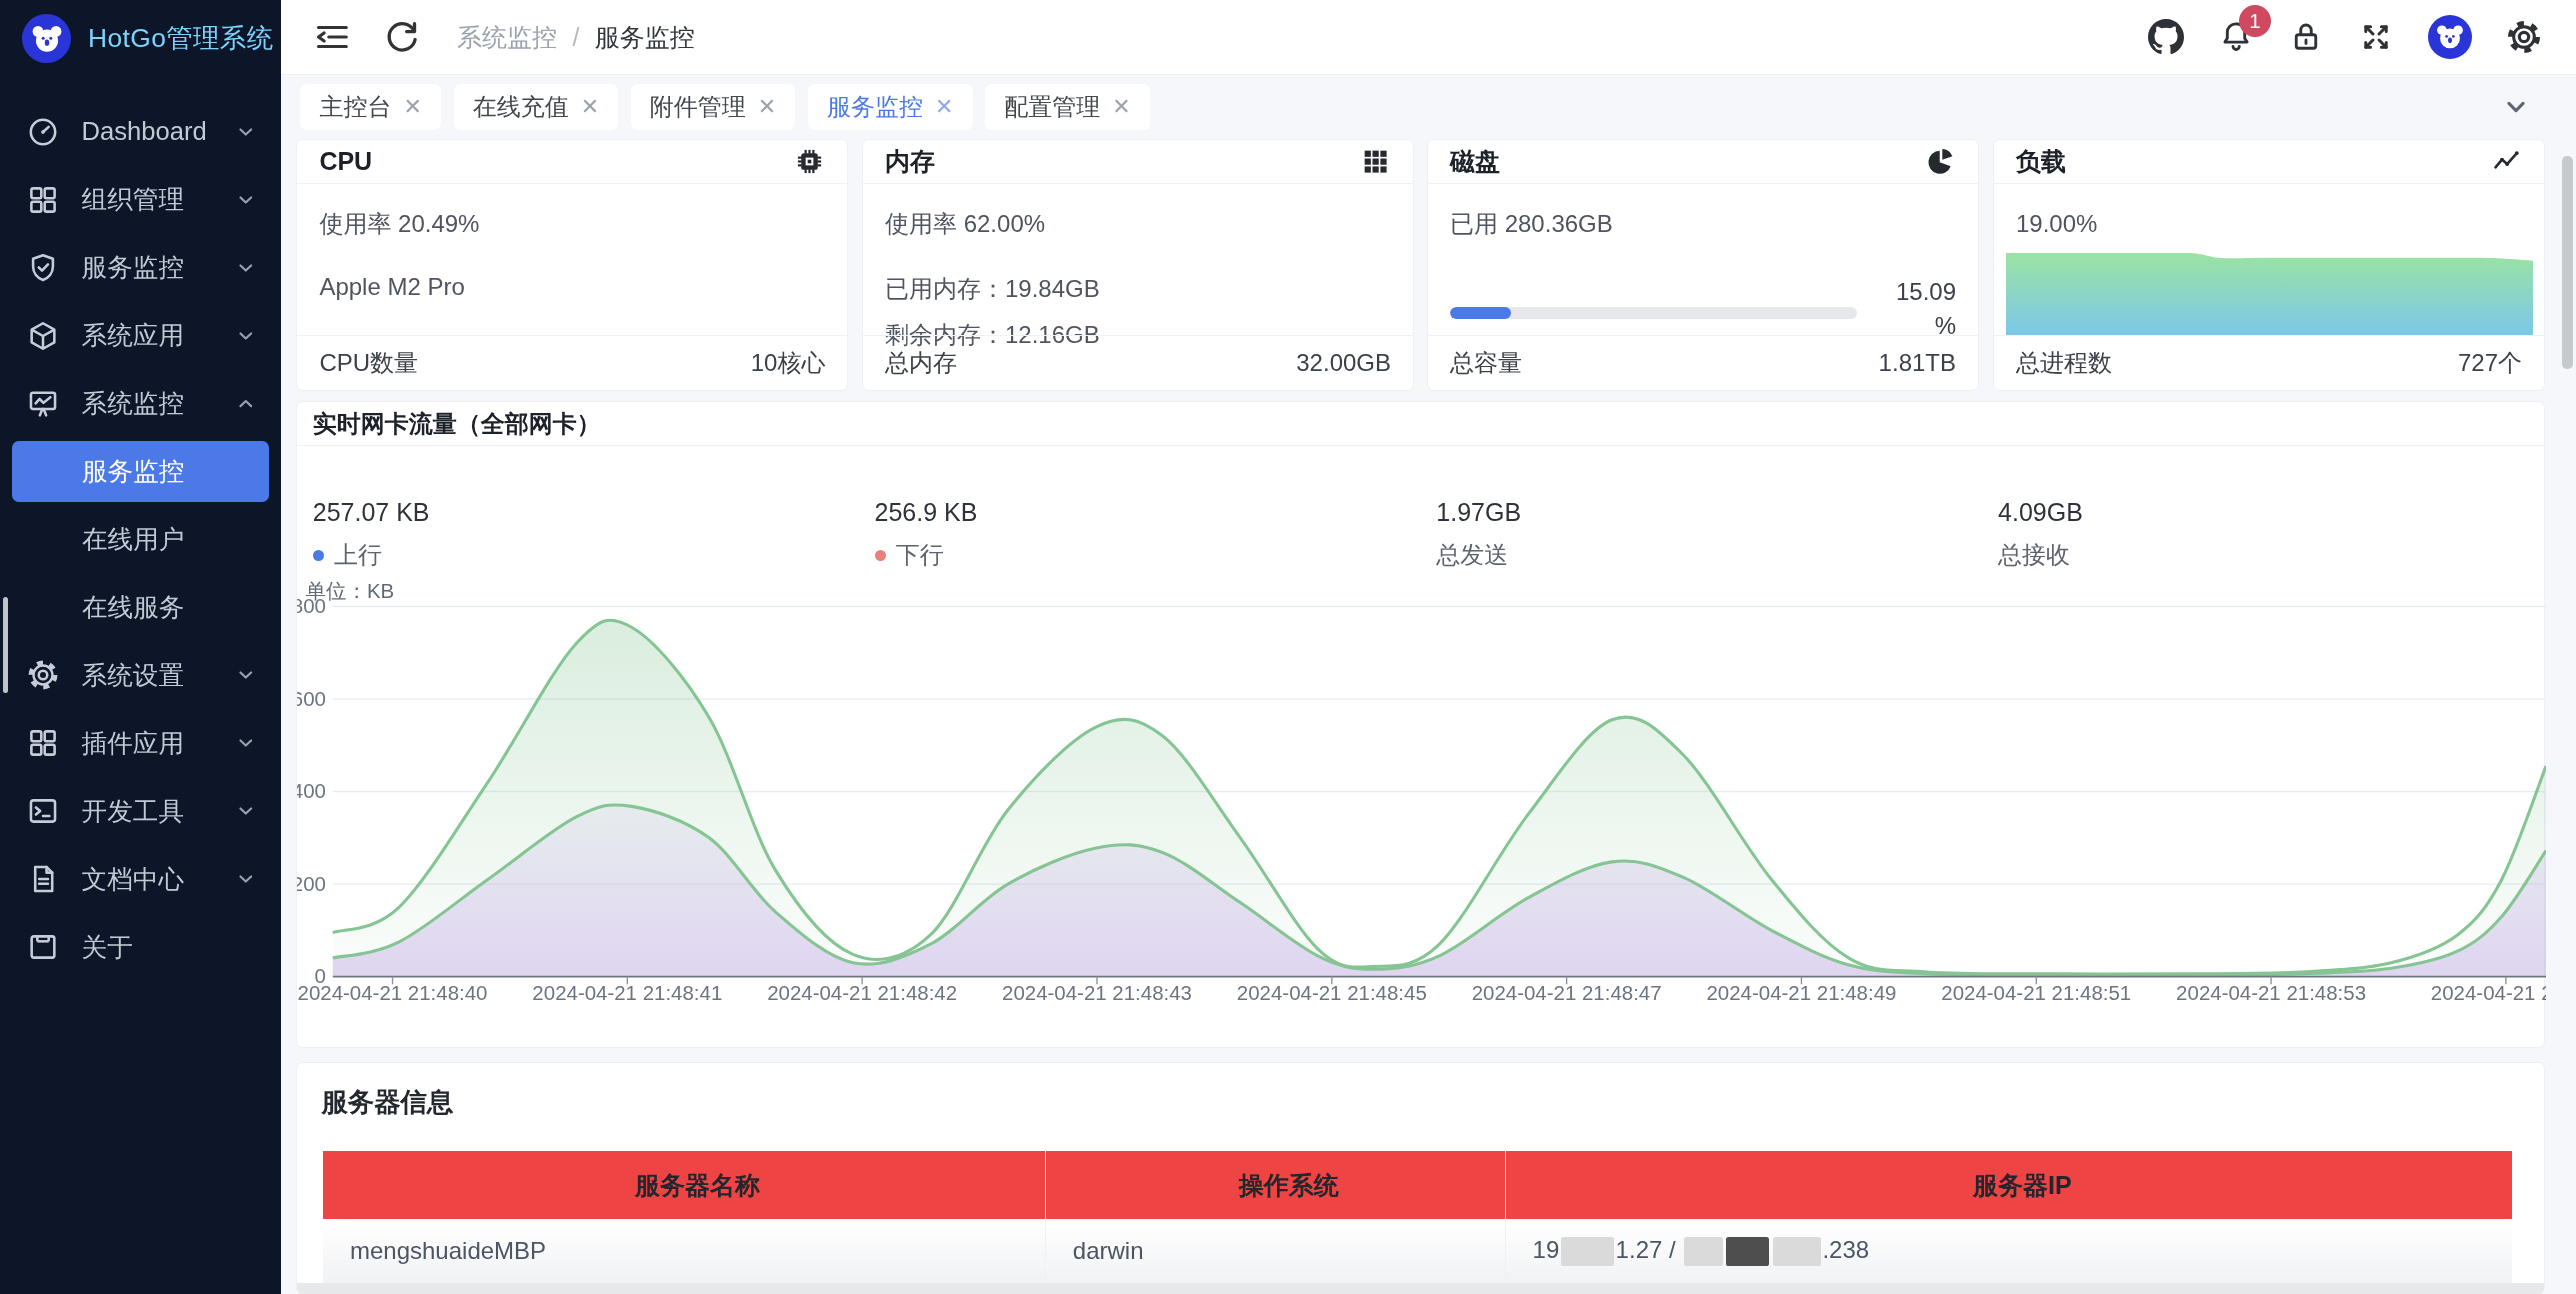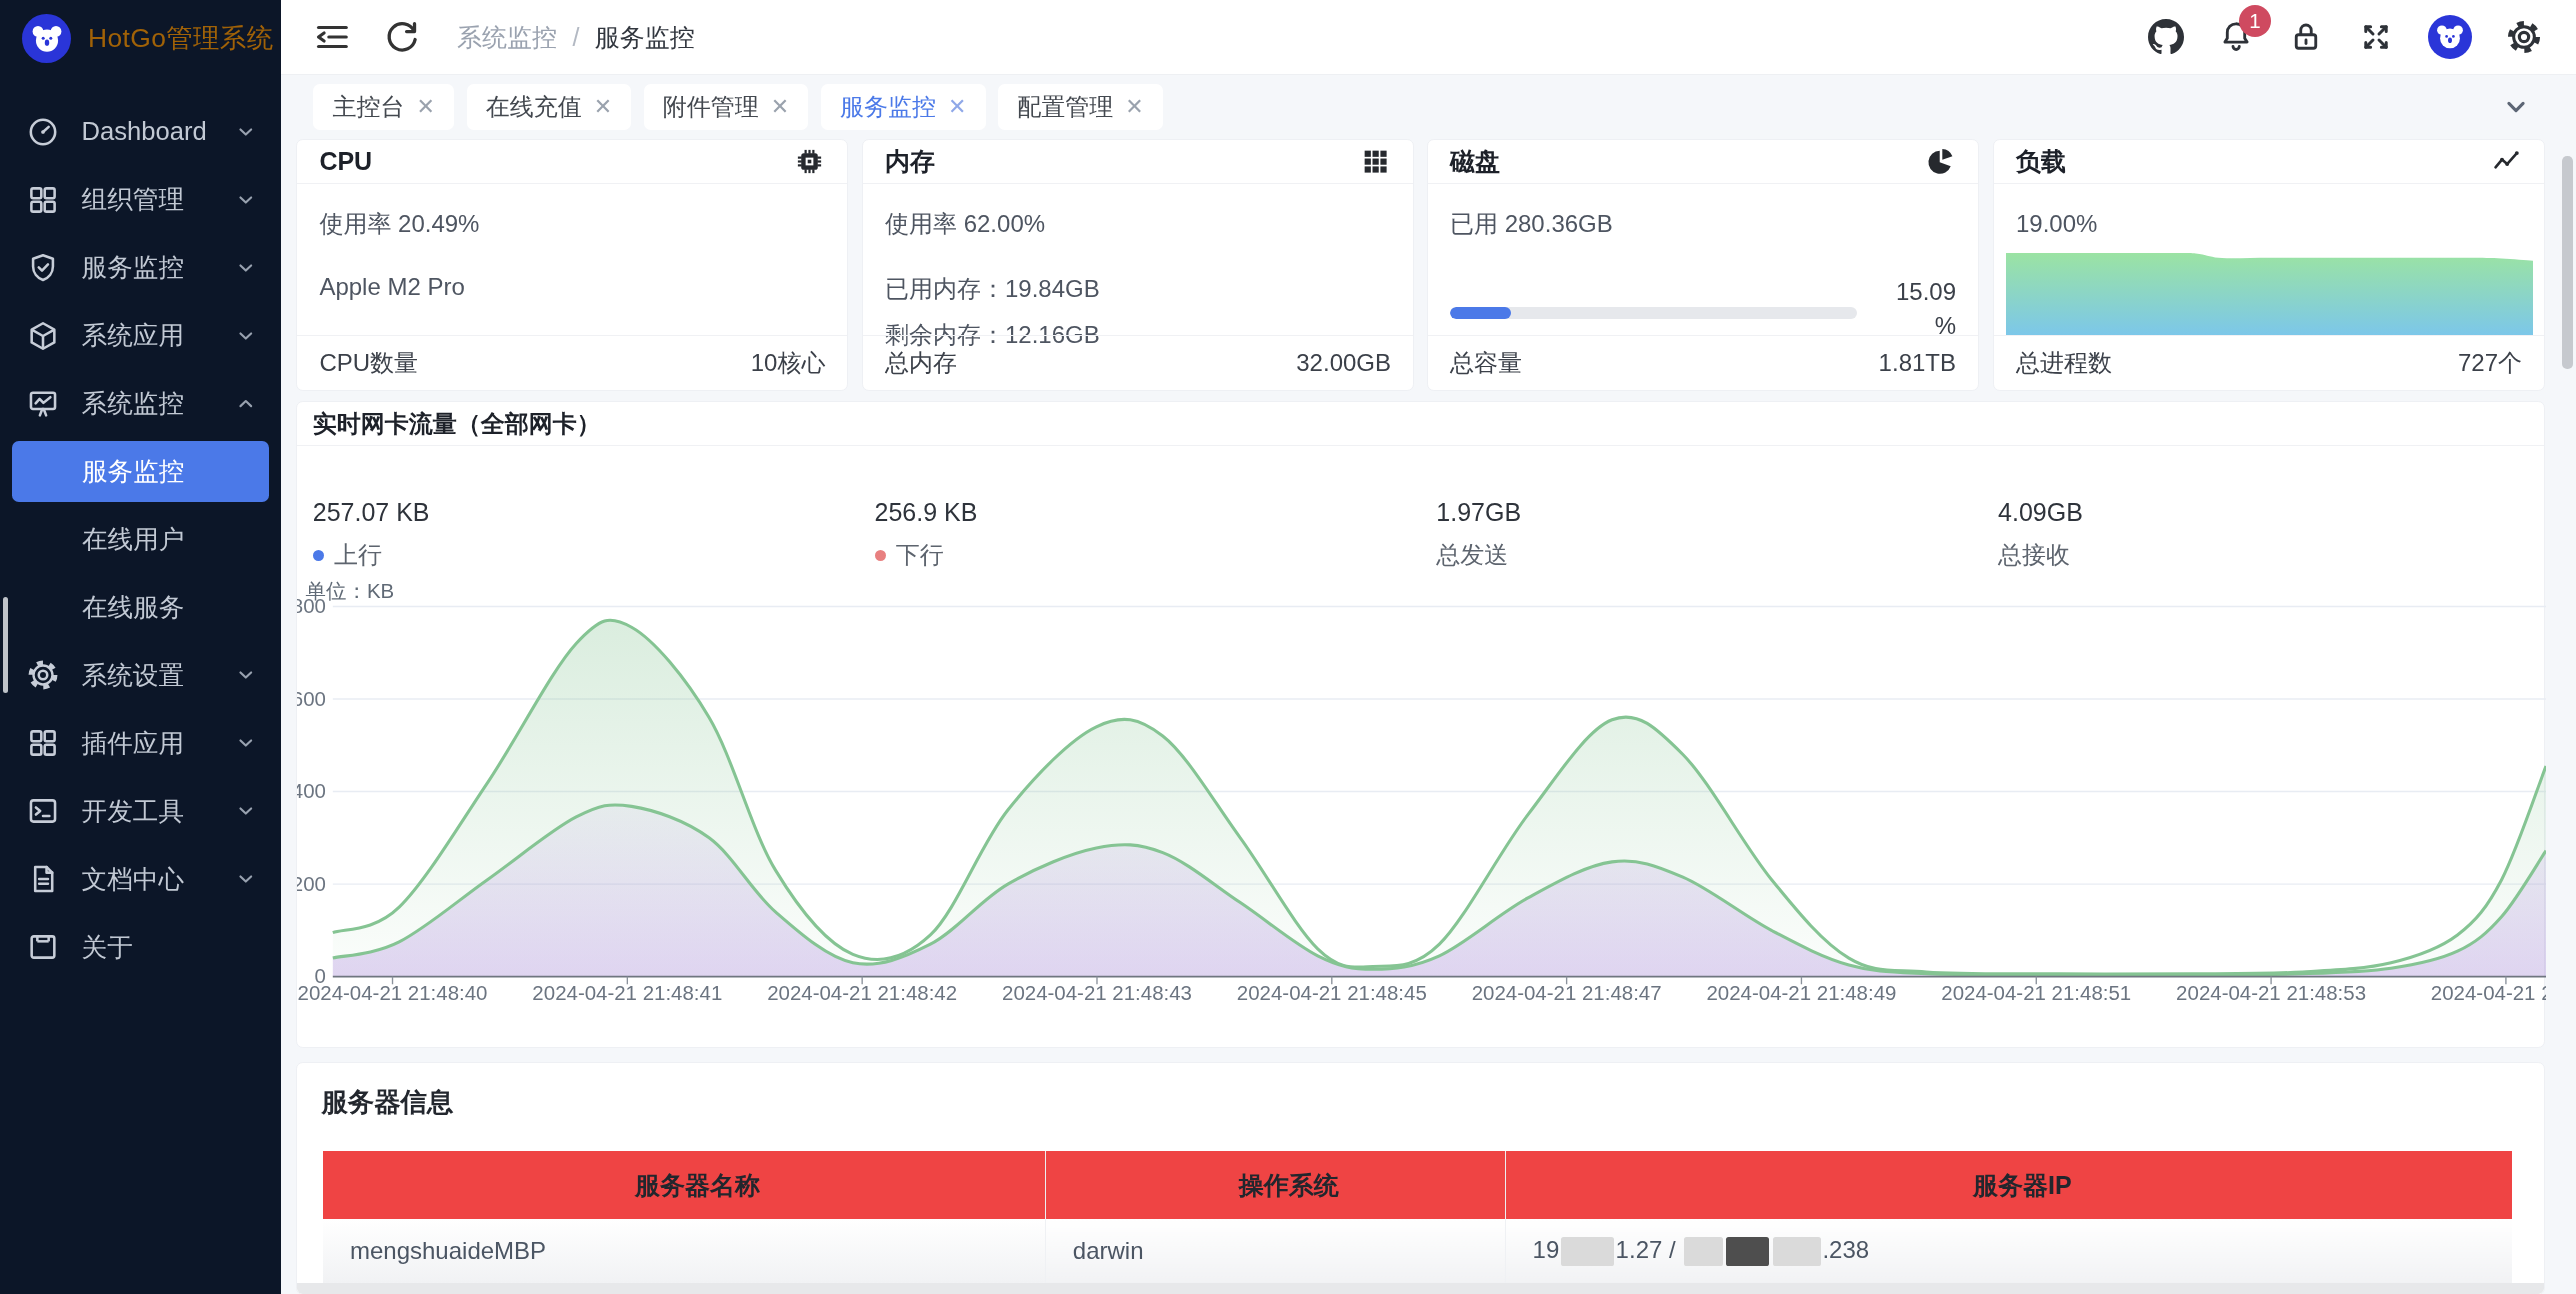--- a/index.html
+++ b/index.html
@@ -8,21 +8,21 @@
     background:var(--page-bg,#f5f7fa); color:#333; }
   svg { display:block; }
 
   
   #sidebar { position:absolute; left:0; top:0; width:281px; height:1295px;
     background:var(--sidebar-bg,#0c1628); z-index:5; }
   .logo-row { height:77px; display:flex; align-items:center; padding-left:22px; gap:17px; }
   .logo-badge { width:49px; height:49px; border-radius:50%; background:var(--logo-blue,#2a35d8);
     display:flex; align-items:center; justify-content:center; flex:0 0 auto; }
   .logo-badge svg { width:38px; height:38px; }
-  .app-title { color:#a16207; font-size:26.4px; font-weight:400; letter-spacing:0.4px; }
+  .app-title { color:#7dd3fc; font-size:26.4px; font-weight:400; letter-spacing:0.4px; }
   #menu { margin-top:20.5px; }
   .snav { height:68px; display:flex; align-items:center; padding:0 22px 0 25.6px;
     color:var(--sidebar-text,#c2c9d4); font-size:25.6px; cursor:pointer; }
   .snav .sicon { width:34px; height:34px; margin-right:22px; color:#c7cdd8; flex:0 0 auto; }
   .snav .sicon svg { width:34px; height:34px; }
   .snav .slabel { flex:1; }
   .snav .schev { width:25.6px; height:25.6px; color:#98a1af; }
   .snav .schev svg { width:25.6px; height:25.6px; }
   .ssub { height:68px; display:flex; align-items:center; padding-left:82px;
     color:var(--sidebar-text,#c2c9d4); font-size:25.6px; cursor:pointer; }
@@ -44,21 +44,21 @@
   .hric { width:36px; height:36px; color:#2e3238; margin-right:34px; cursor:pointer; position:relative; }
   .hric svg { width:36px; height:36px; }
   .badge { position:absolute; top:-13.6px; right:-17px; min-width:32px; height:32px; border-radius:16px;
     background:var(--badge-red,#cf4a60); color:#fff; font-size:20.5px; display:flex;
     align-items:center; justify-content:center; padding:0 5.1px; }
   .avatar { width:44px; height:44px; border-radius:50%; background:var(--logo-blue,#2a35d8);
     margin-right:34px; cursor:pointer; display:flex; align-items:center; justify-content:center; }
   .avatar svg { width:34px; height:34px; }
 
   
-  #tabbar { position:absolute; left:17px; top:75px; right:0; height:64px; display:flex;
+  #tabbar { position:absolute; left:4px; top:75px; right:0; height:64px; display:flex;
     align-items:center; padding-left:15.4px; }
   .tab { height:46px; background:#fff; border-radius:6.8px; display:inline-flex; align-items:center;
     padding:0 19px; margin-right:12.8px; font-size:24px; color:#43484f; cursor:pointer; }
   .tab .tx { margin-left:12px; color:#9aa2ad; font-size:22px; cursor:pointer; }
   .tab.active { color:var(--primary,#4b79e8); }
   .tab.active .tx { color:#8fa8e8; }
   #tab-more { position:absolute; right:43px; top:15.4px; width:34px; height:34px; color:#5d6675; cursor:pointer; }
   #tab-more svg { width:34px; height:34px; }
 
   

